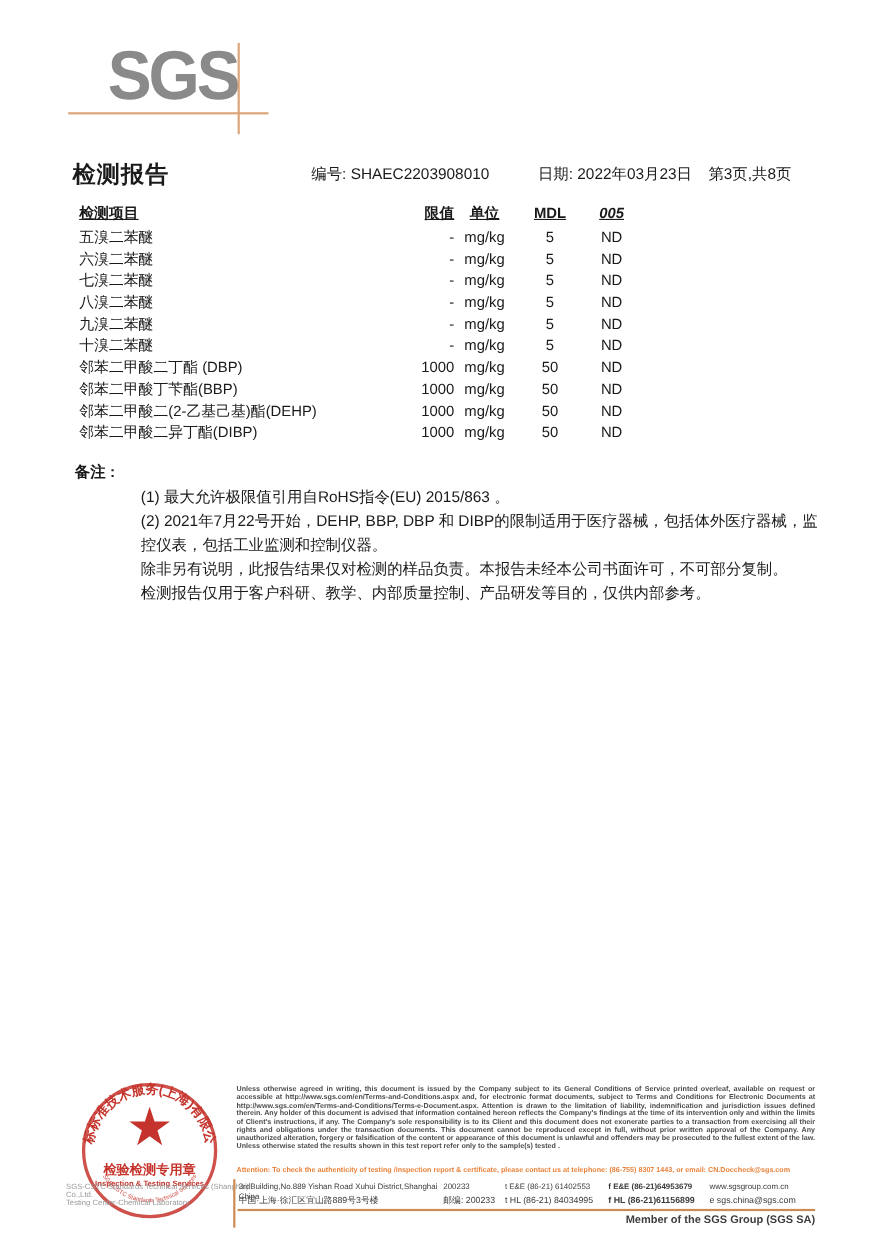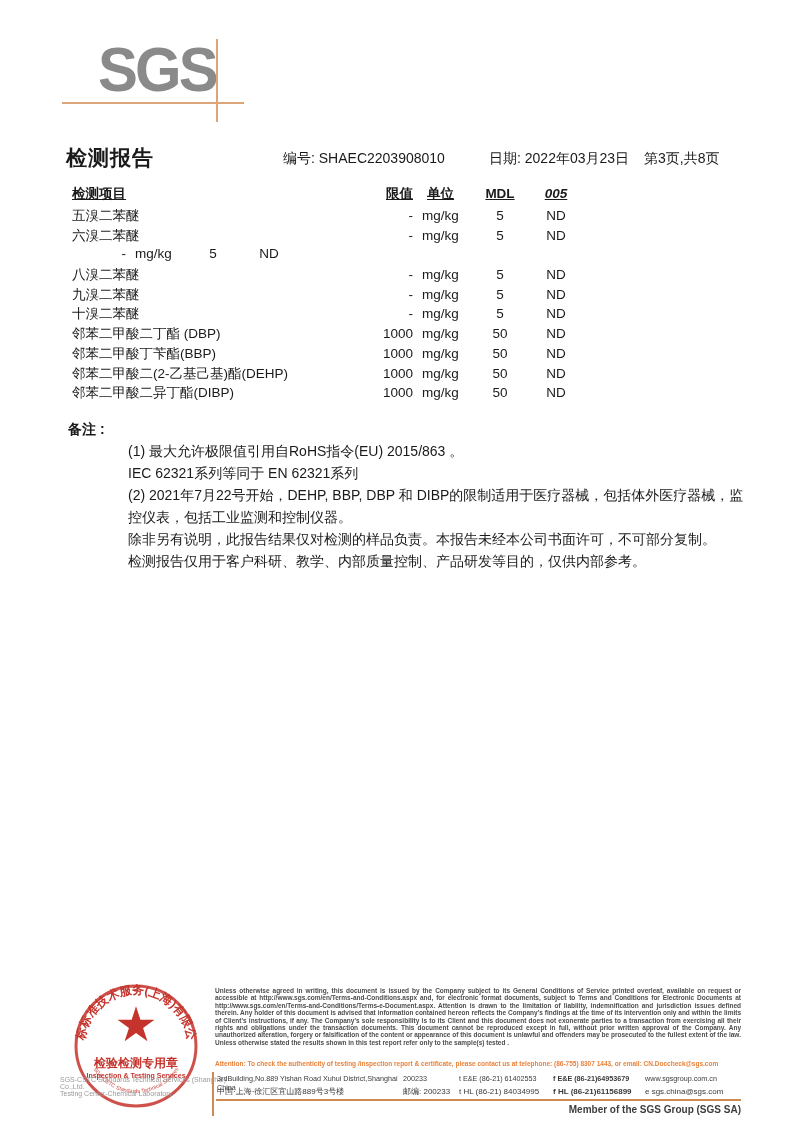--- a/index.html
+++ b/index.html
@@ -99,20 +99,21 @@
 
         <div class="tbl-row">
           <div class="c-item">六溴二苯醚</div>
           <div class="c-limit">-</div>
           <div class="c-unit">mg/kg</div>
           <div class="c-mdl">5</div>
           <div class="c-result">ND</div>
         </div>
 
         <div class="tbl-row">
+          <div class="c-item">七溴二苯醚</div>
           <div class="c-limit">-</div>
           <div class="c-unit">mg/kg</div>
           <div class="c-mdl">5</div>
           <div class="c-result">ND</div>
         </div>
 
         <div class="tbl-row">
           <div class="c-item">八溴二苯醚</div>
           <div class="c-limit">-</div>
           <div class="c-unit">mg/kg</div>
@@ -168,21 +169,20 @@
           <div class="c-result">ND</div>
         </div>
       </div>
   </div>
 
   <div class="notes-label">备注 :</div>
   <div class="notes">
 
       <div class="note-line">(1) 最大允许极限值引用自RoHS指令(EU) 2015/863 。</div>
 
-      <div class="note-line">IEC 62321系列等同于 EN 62321系列</div>
 
 
       <div class="note-line">(2) 2021年7月22号开始，DEHP, BBP, DBP 和 DIBP的限制适用于医疗器械，包括体外医疗器械，监控仪表，包括工业监测和控制仪器。</div>
 
       <div class="note-line">除非另有说明，此报告结果仅对检测的样品负责。本报告未经本公司书面许可，不可部分复制。</div>
 
       <div class="note-line">检测报告仅用于客户科研、教学、内部质量控制、产品研发等目的，仅供内部参考。</div>
     </div>
 
   <svg class="stamp-svg" width="148" height="132" viewBox="0 0 148 132">

